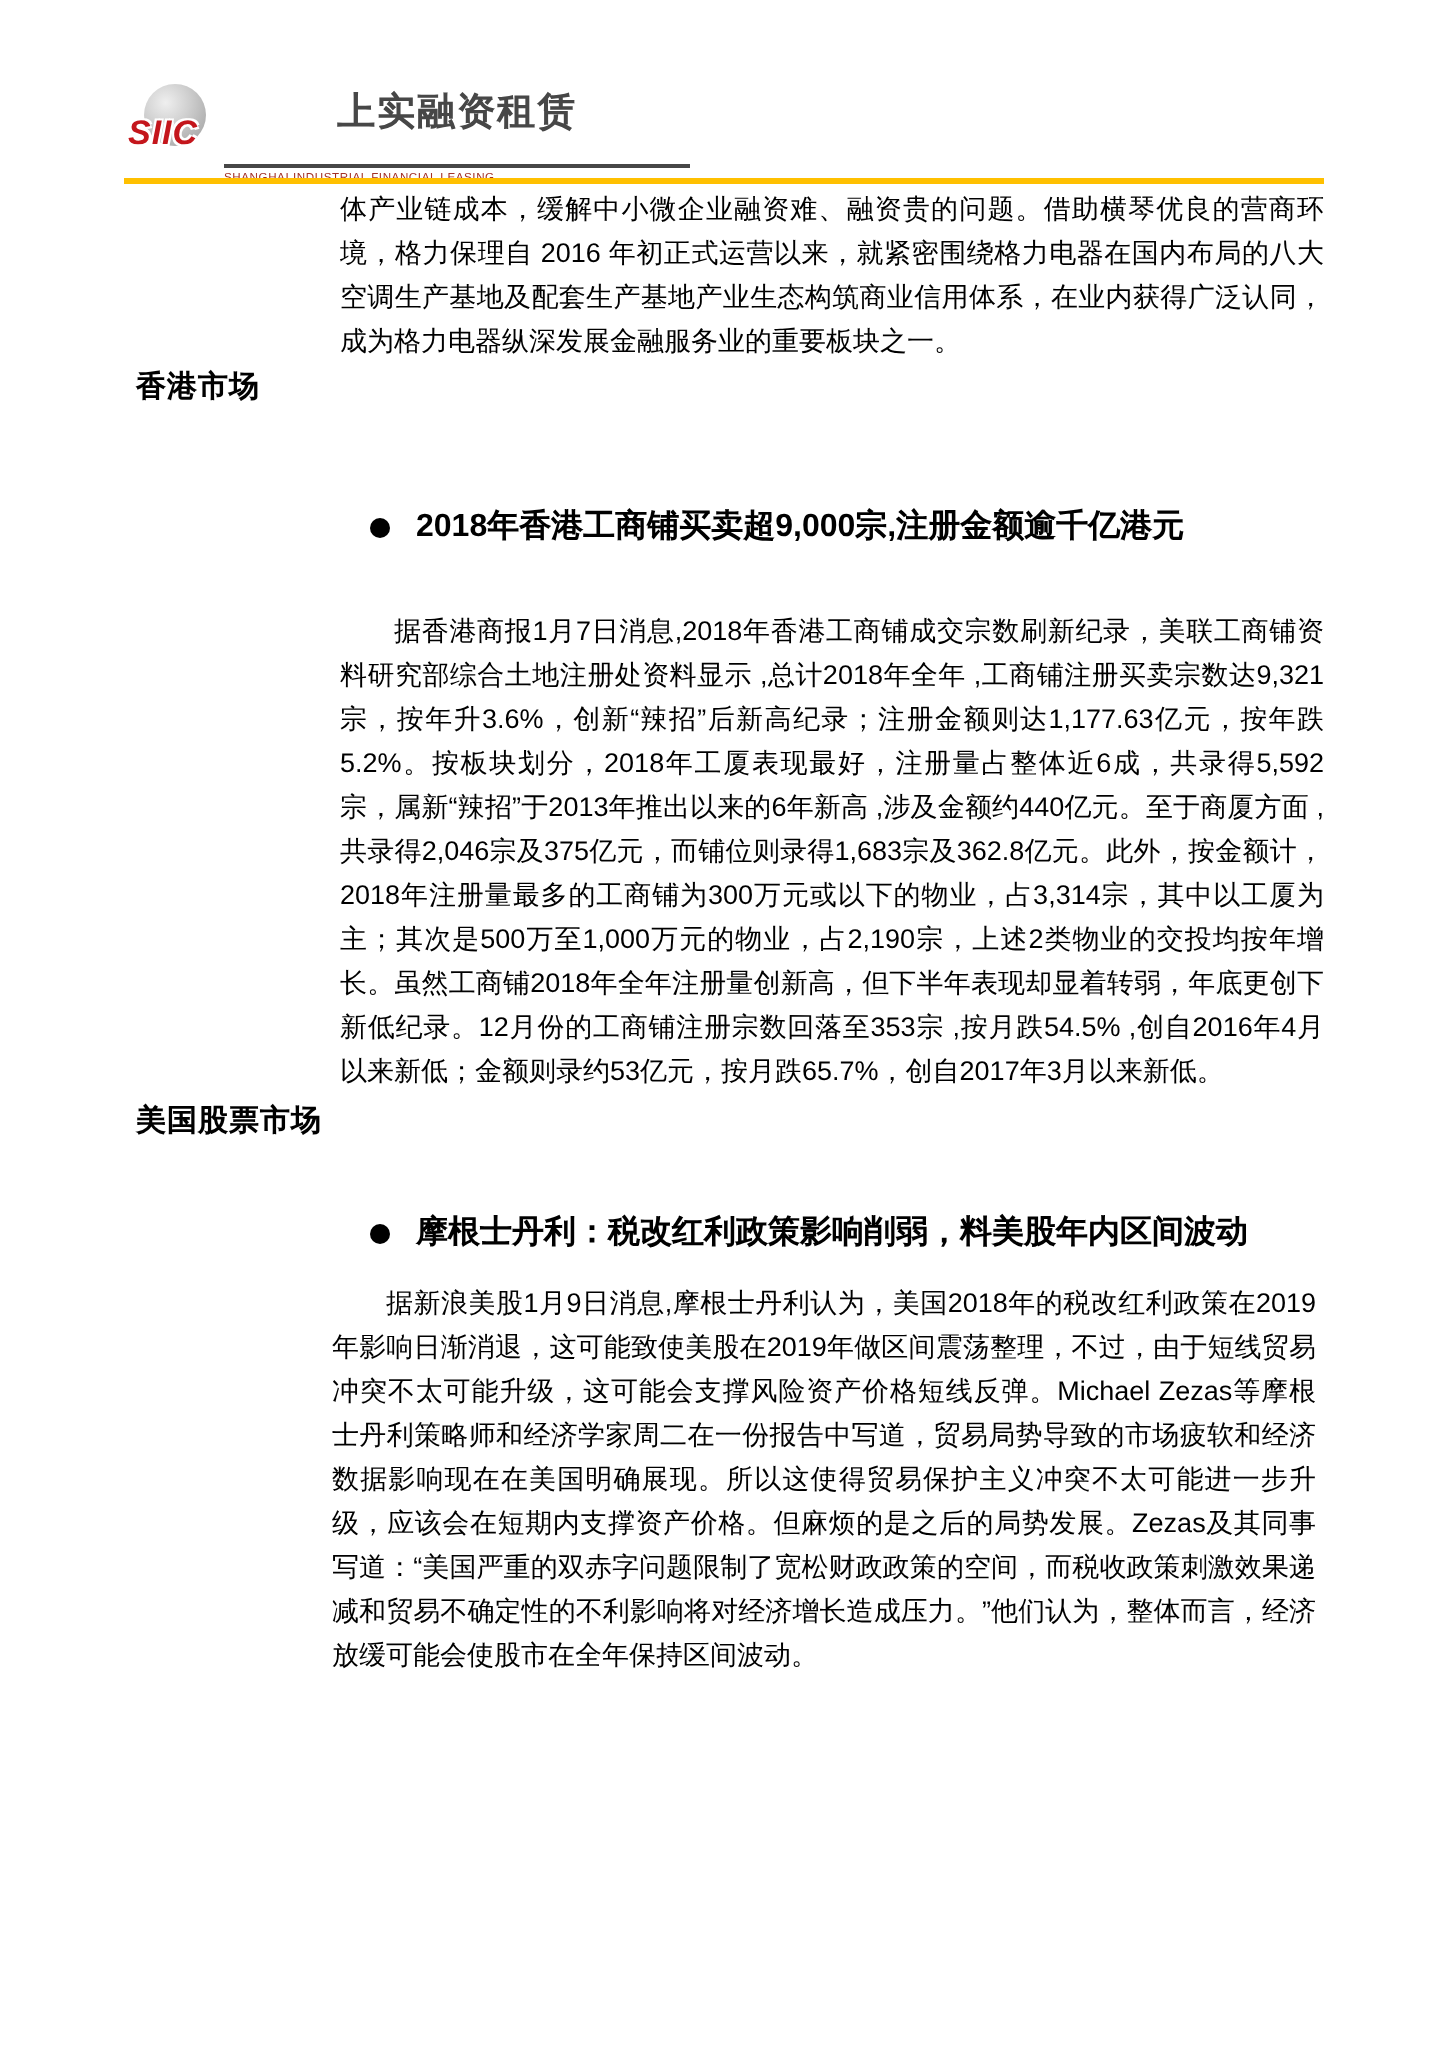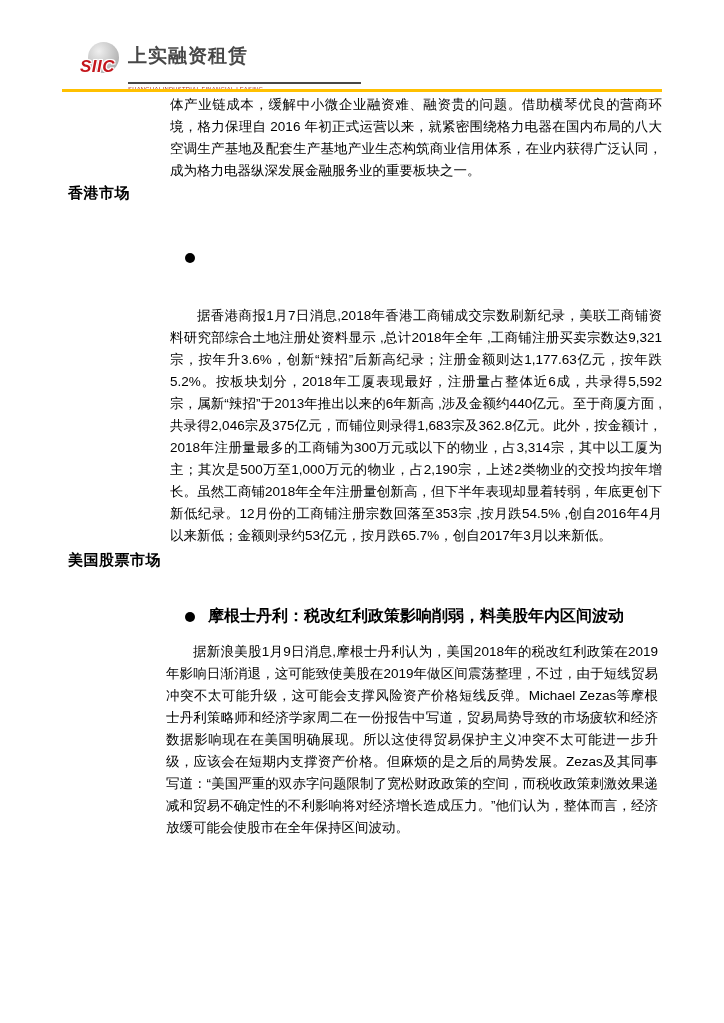--- a/index.html
+++ b/index.html
@@ -8,21 +8,21 @@
 
   .page {
     position: relative;
     width: 724px;
     height: 1023px;
     background: #ffffff;
     overflow: hidden;
   }
 
   
-  .logo { position: absolute; left: 80px; top: 38px; width: 200px; height: 46px; }
+  .logo { position: absolute; left: 64px; top: 38px; width: 200px; height: 46px; text-align: center; }
   .globe {
     position: absolute; left: 8px; top: 4px;
     width: 31px; height: 31px; border-radius: 50%;
     background: radial-gradient(circle at 35% 30%, #efefef 0%, #cfcfcf 40%, #9a9a9a 100%);
   }
   .siic-text {
     position: absolute; left: 0px; top: 19px;
     font-size: 17px; font-weight: bold; font-style: italic;
     color: #c4161c; letter-spacing: 0.5px;
     text-shadow: -1px -1px 0 #fff, 1px -1px 0 #fff, -1px 1px 0 #fff, 1px 1px 0 #fff;
@@ -89,20 +89,21 @@
       <div class="name-en">SHANGHAI INDUSTRIAL FINANCIAL LEASING</div>
     </div>
   </div>
   <div class="gold-line"></div>
 
   <p class="para intro">体产业链成本，缓解中小微企业融资难、融资贵的问题。借助横琴优良的营商环境，格力保理自 2016 年初正式运营以来，就紧密围绕格力电器在国内布局的八大空调生产基地及配套生产基地产业生态构筑商业信用体系，在业内获得广泛认同，成为格力电器纵深发展金融服务业的重要板块之一。</p>
 
   <h2 class="sec-heading sec-hk">香港市场</h2>
   <div class="bullet-line bullet-1">
     <span class="dot"></span>
+    <span class="btitle">2018年香港工商铺买卖超9,000宗,注册金额逾千亿港元</span>
   </div>
   <p class="para body-hk">据香港商报1月7日消息,2018年香港工商铺成交宗数刷新纪录，美联工商铺资料研究部综合土地注册处资料显示 ,总计2018年全年 ,工商铺注册买卖宗数达9,321宗，按年升3.6%，创新“辣招”后新高纪录；注册金额则达1,177.63亿元，按年跌5.2%。按板块划分，2018年工厦表现最好，注册量占整体近6成，共录得5,592宗，属新“辣招”于2013年推出以来的6年新高 ,涉及金额约440亿元。至于商厦方面 ,共录得2,046宗及375亿元，而铺位则录得1,683宗及362.8亿元。此外，按金额计，2018年注册量最多的工商铺为300万元或以下的物业，占3,314宗，其中以工厦为主；其次是500万至1,000万元的物业，占2,190宗，上述2类物业的交投均按年增长。虽然工商铺2018年全年注册量创新高，但下半年表现却显着转弱，年底更创下新低纪录。12月份的工商铺注册宗数回落至353宗 ,按月跌54.5% ,创自2016年4月以来新低；金额则录约53亿元，按月跌65.7%，创自2017年3月以来新低。</p>
 
   <h2 class="sec-heading sec-us">美国股票市场</h2>
   <div class="bullet-line bullet-2">
     <span class="dot"></span>
     <span class="btitle">摩根士丹利：税改红利政策影响削弱，料美股年内区间波动</span>
   </div>
   <p class="para body-us">据新浪美股1月9日消息,摩根士丹利认为，美国2018年的税改红利政策在2019年影响日渐消退，这可能致使美股在2019年做区间震荡整理，不过，由于短线贸易冲突不太可能升级，这可能会支撑风险资产价格短线反弹。Michael Zezas等摩根士丹利策略师和经济学家周二在一份报告中写道，贸易局势导致的市场疲软和经济数据影响现在在美国明确展现。所以这使得贸易保护主义冲突不太可能进一步升级，应该会在短期内支撑资产价格。但麻烦的是之后的局势发展。Zezas及其同事写道：“美国严重的双赤字问题限制了宽松财政政策的空间，而税收政策刺激效果递减和贸易不确定性的不利影响将对经济增长造成压力。”他们认为，整体而言，经济放缓可能会使股市在全年保持区间波动。</p>
 

